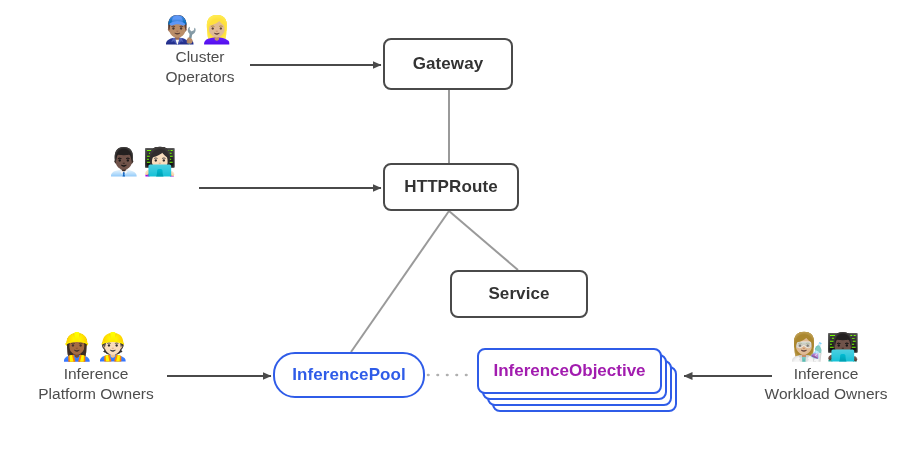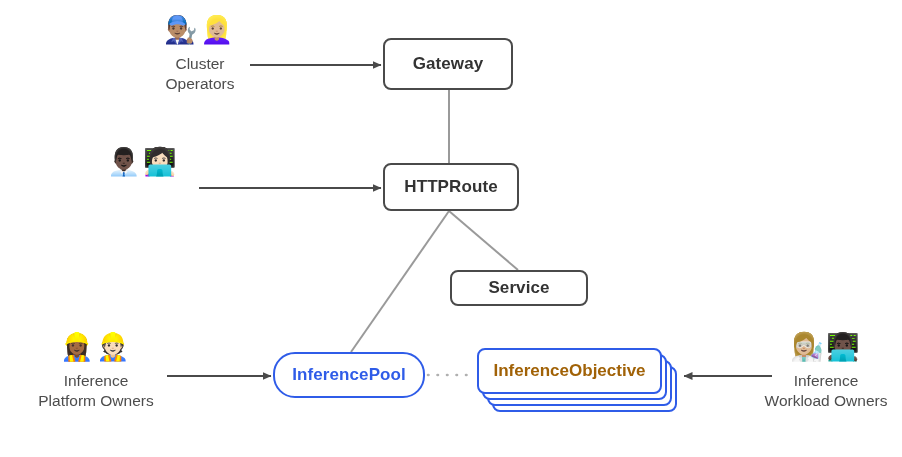--- a/index.html
+++ b/index.html
@@ -45,21 +45,21 @@
     font-size: 17px;
   }
   .node-blue {
     border: 2px solid #2f5ce8;
     color: #2f5ce8;
     font-size: 17px;
   }
 
   #node-gateway   { left: 383px; top: 38px;  width: 130px; height: 52px; }
   #node-httproute { left: 383px; top: 163px; width: 136px; height: 48px; }
-  #node-service   { left: 450px; top: 270px; width: 138px; height: 36px; }
+  #node-service   { left: 450px; top: 270px; width: 138px; height: 48px; }
   #node-inferencepool { left: 273px; top: 352px; width: 152px; height: 46px; border-radius: 22px; }
 
   
   #stack-inferenceobjective {
     position: absolute;
     left: 477px;
     top: 348px;
     width: 200px;
     height: 64px;
     z-index: 5;
@@ -74,42 +74,42 @@
     background: #ffffff;
   }
   .stack-layer.l3 { left: 15px; top: 18px; }
   .stack-layer.l2 { left: 10px; top: 12px; }
   .stack-layer.l1 { left: 5px;  top: 6px;  }
   .stack-layer.l0 {
     left: 0px; top: 0px;
     display: flex;
     align-items: center;
     justify-content: center;
-    color: #a16207;
+    color: #a21caf;
     font-size: 17px;
     font-weight: bold;
   }
 
   
   .persona {
     position: absolute;
     display: flex;
     flex-direction: column;
     align-items: center;
     z-index: 4;
   }
   .persona-emoji {
     font-size: 27px;
     line-height: 1.05;
     letter-spacing: 2px;
     white-space: nowrap;
     user-select: none;
   }
   .persona-label {
-    margin-top: 10px;
+    margin-top: 3px;
     text-align: center;
     color: #4d4d4d;
     font-size: 15.5px;
     line-height: 1.24;
     white-space: pre-line;
   }
 
   #persona-cluster-operators   { left: 134px; top: 16px;  width: 132px; }
   #persona-application-developers { left: 72px; top: 148px; width: 142px; }
   #persona-inference-platform-owners { left: 20px; top: 333px; width: 152px; }

